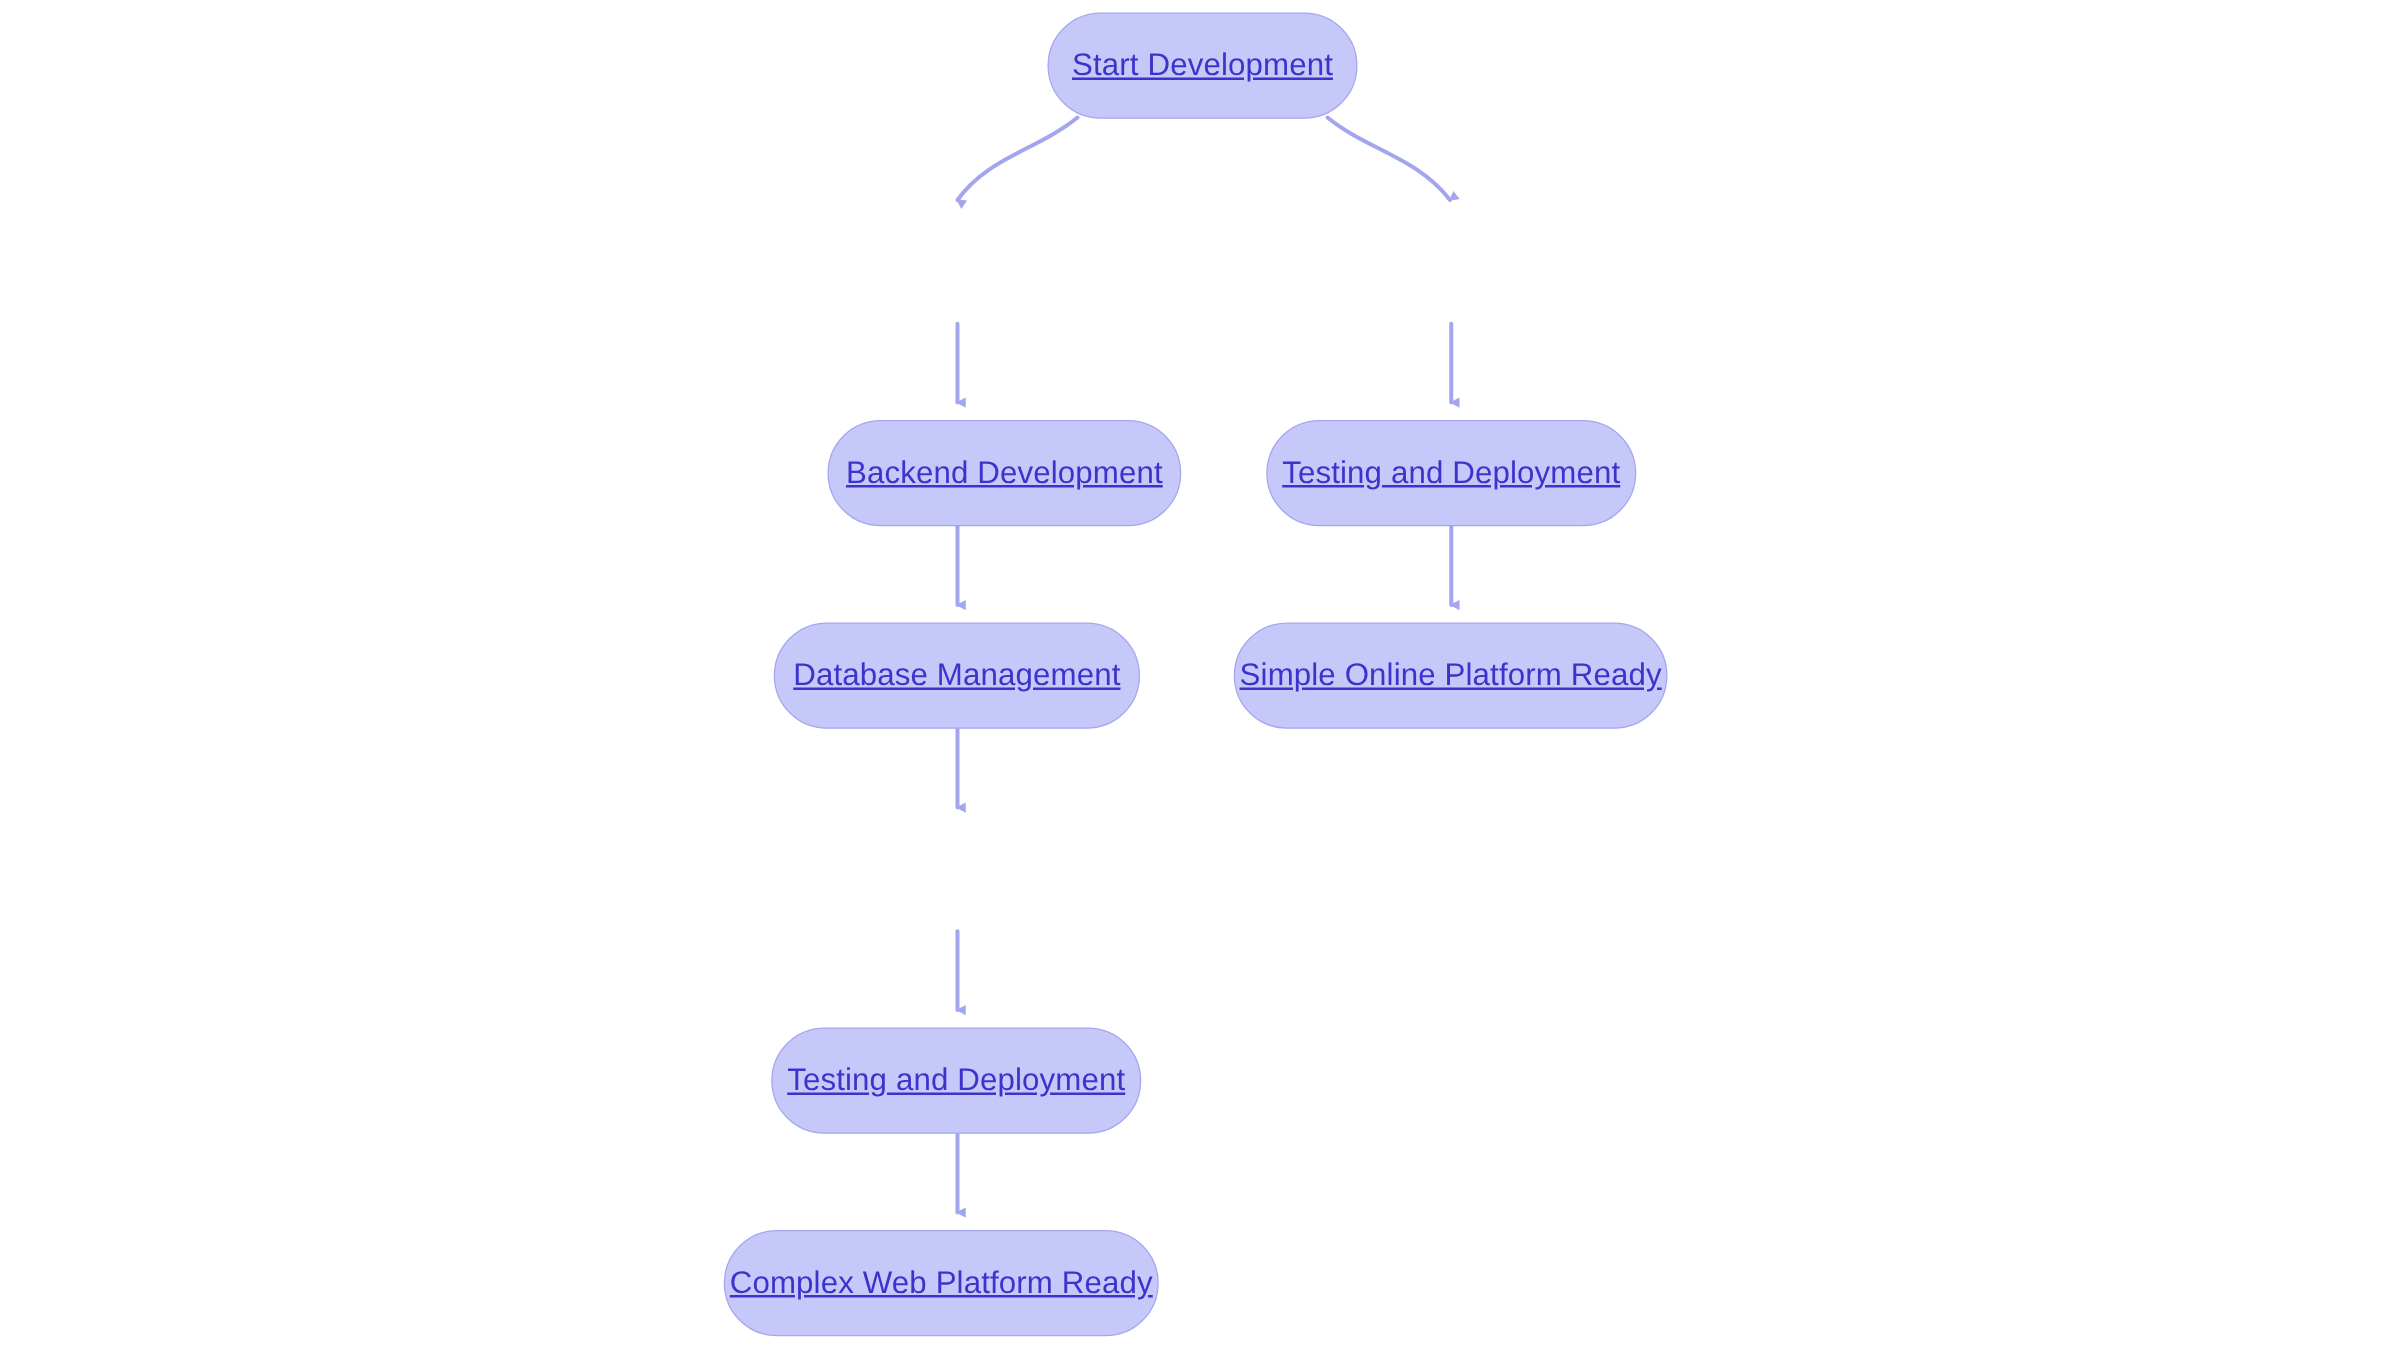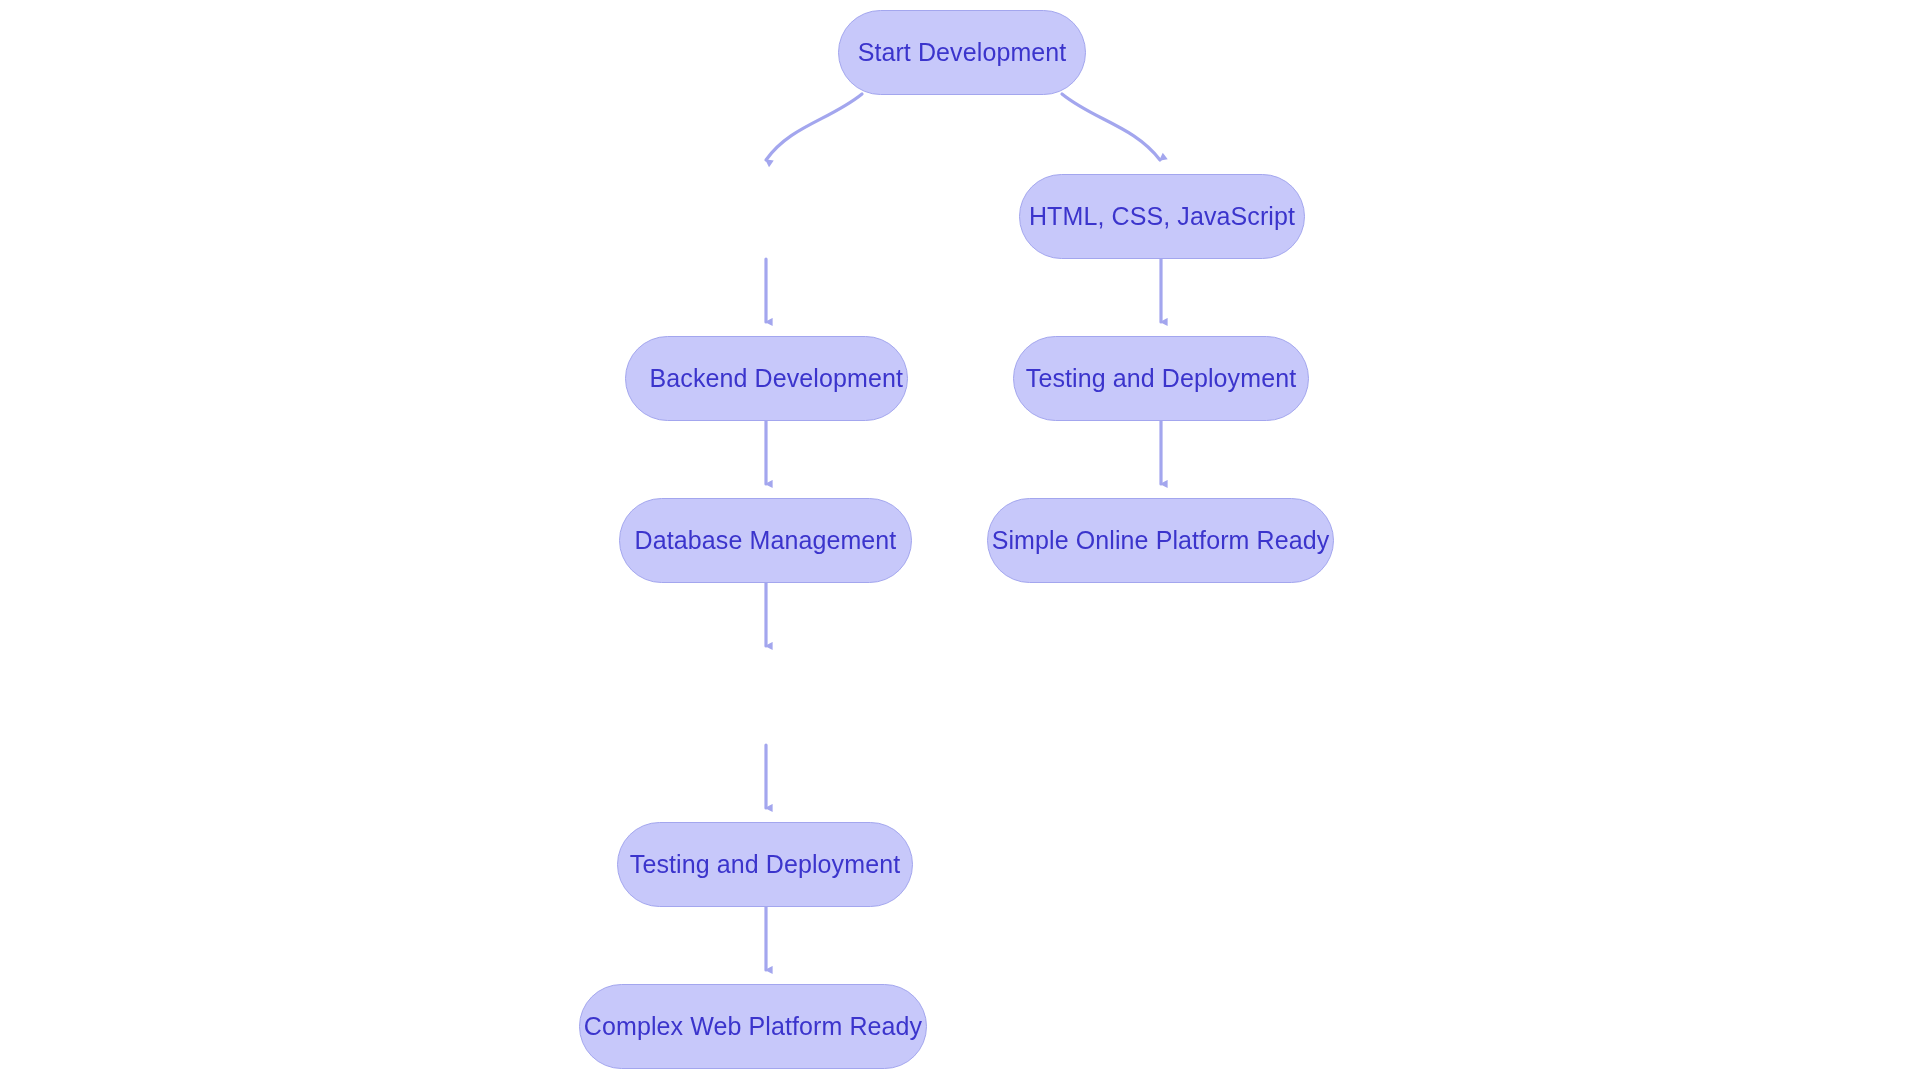--- a/index.html
+++ b/index.html
@@ -36,20 +36,21 @@
     background: #c7c8fa;
     border: 1.5px solid #a3a6ee;
     border-radius: 999px;
     color: #3b34cc;
     font-size: 25px;
     font-weight: 400;
     letter-spacing: 0.1px;
     white-space: nowrap;
     line-height: 1;
     font-family: "Liberation Sans", sans-serif;
+    text-decoration: underline;
   }
   .node-label {
     display: block;
     padding: 0 4px;
   }
 </style>
 </head>
 <body>
 
 <div id="canvas">
@@ -81,25 +82,22 @@
 
       <path d="M 766 907 L 766 970" marker-end="url(#arrowhead)"></path>
     </g>
   </svg>
 
   <div class="node" style="left:838px; top:10px; width:248px; height:85px;">
     <span class="node-label">Start Development</span>
   </div>
 
 
-  <div class="node" style="left:1019px; top:174px; width:286px; height:85px;">
-    <span class="node-label">HTML, CSS, JavaScript</span>
-  </div>
 
-  <div class="node" style="left:625px; top:336px; width:283px; height:85px;justify-content:flex-end;">
+  <div class="node" style="left:662px; top:336px; width:283px; height:85px;">
     <span class="node-label">Backend Development</span>
   </div>
 
   <div class="node" style="left:1013px; top:336px; width:296px; height:85px;">
     <span class="node-label">Testing and Deployment</span>
   </div>
 
   <div class="node" style="left:987px; top:498px; width:347px; height:85px;">
     <span class="node-label">Simple Online Platform Ready</span>
   </div>

